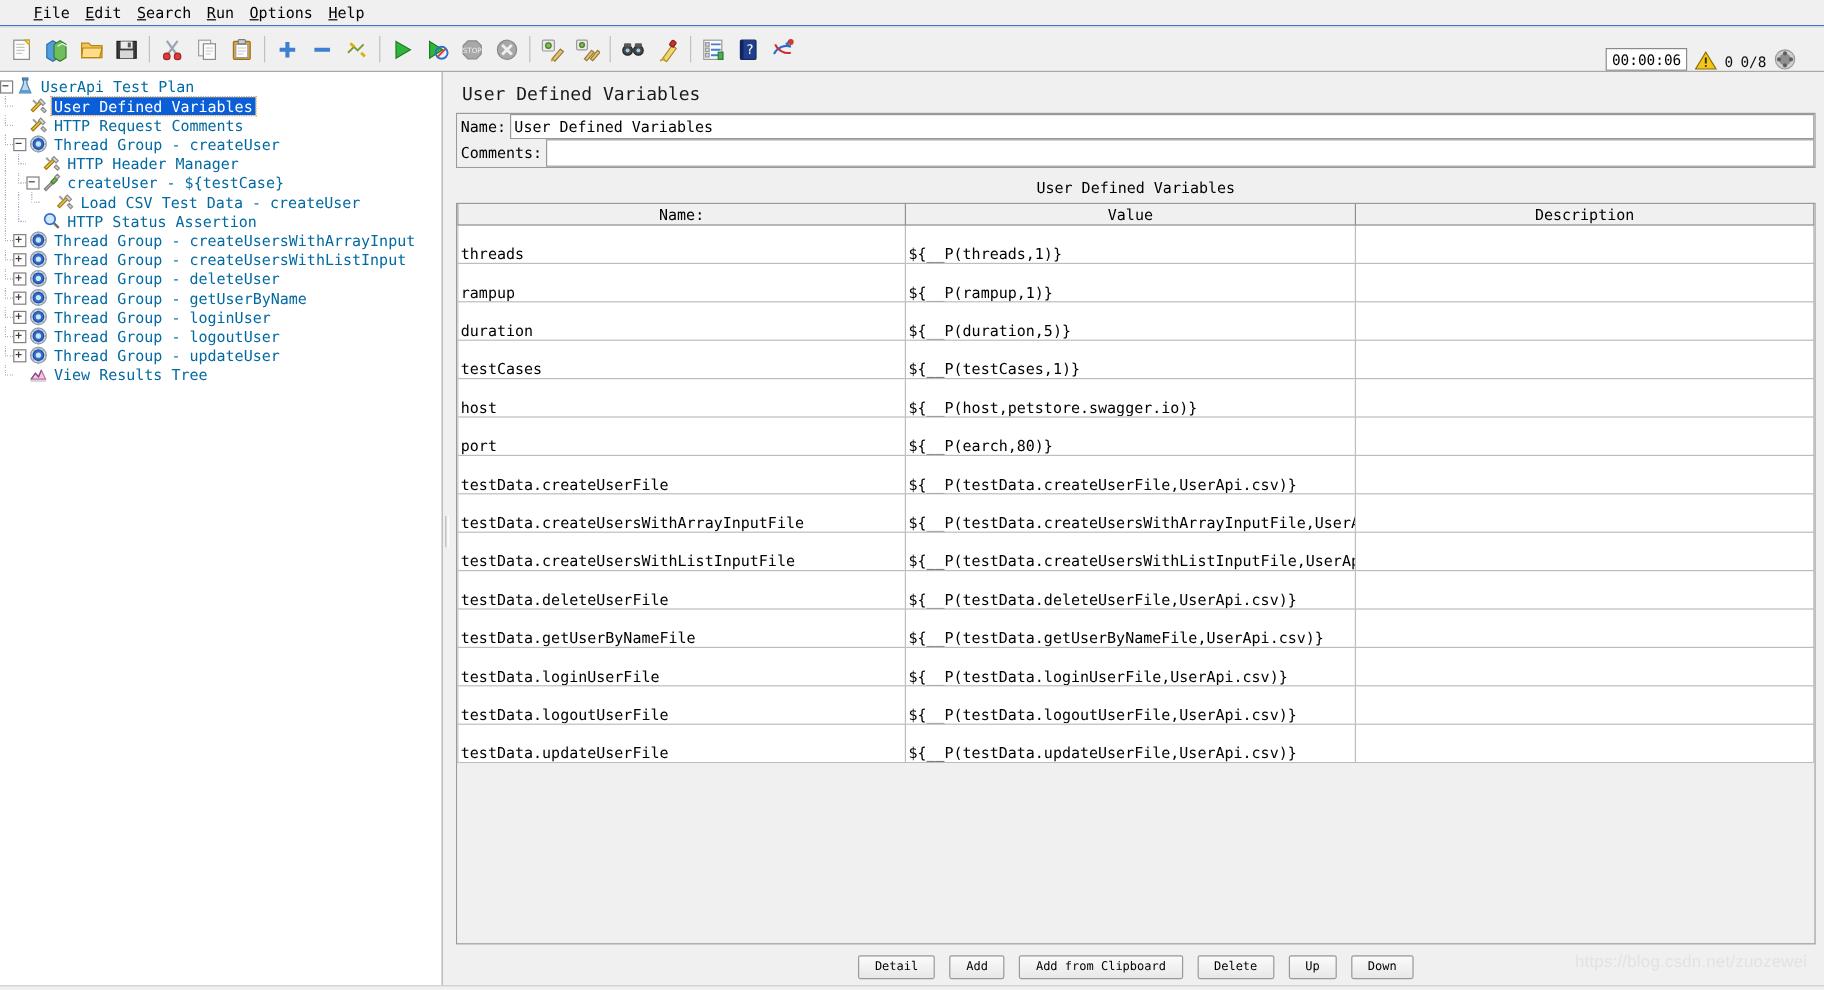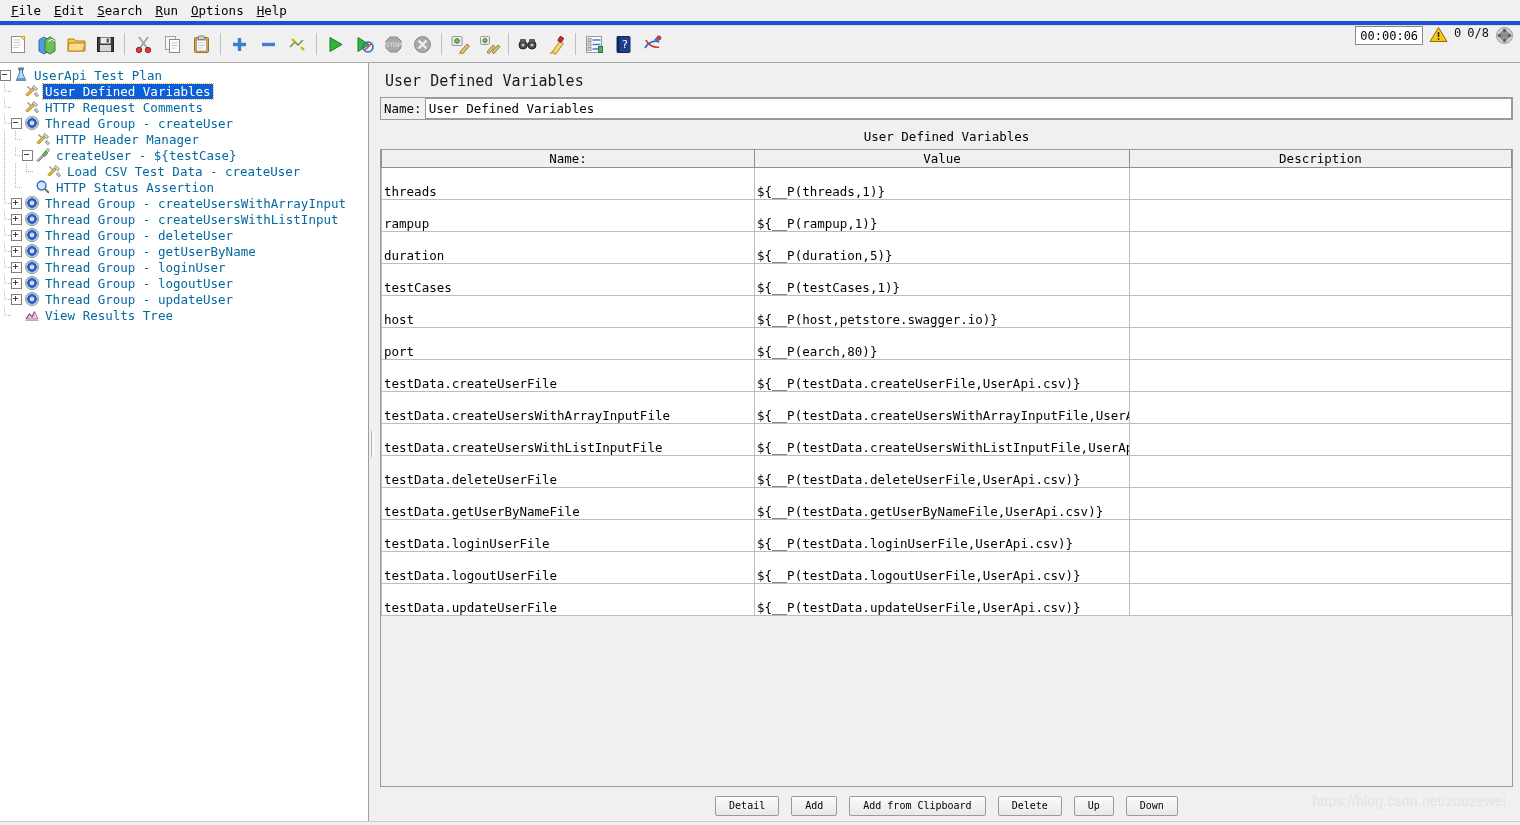--- a/index.html
+++ b/index.html
@@ -14,23 +14,23 @@
     width: 1520px; height: 825px;
     background: #f0f0f0;
     display: flex; flex-direction: column;
   }
 
   
   .menubar {
     height: 21px;
     background: #f0f0f0;
     display: flex; align-items: center;
-    padding-left: 5px;
+    padding-left: 22px;
     flex: 0 0 auto;
-    border-bottom: 4px solid #1d4ed8;
+    border-bottom: 1px solid #1d4ed8;
   }
   .menu-item {
     font-family: "DejaVu Sans Mono", monospace;
     font-size: 12.5px;
     color: #000;
     padding: 1px 7px 1px 6px;
     cursor: default;
     white-space: nowrap;
   }
   .menu-item .mn { text-decoration: underline; }
@@ -50,22 +50,22 @@
     width: 27px; height: 30px;
     display: flex; align-items: center; justify-content: center;
     cursor: default;
     border: 1px solid transparent;
   }
   .tb-sep {
     width: 1px; height: 22px; background: #c0c0c0;
     margin: 0 4px;
   }
   .tb-right {
-    position: absolute; right: 6px; top: 0; height: 36px;
-    display: flex; align-items: flex-start; gap: 6px; margin-left: 32px;
+    position: absolute; right: 23px; top: 0; height: 36px;
+    display: flex; align-items: flex-end; gap: 6px; margin-left: 32px;
   }
   .timer-box {
     border: 1px solid #8a8a8a;
     background: #fff;
     font-family: "DejaVu Sans Mono", monospace;
     font-size: 12px;
     padding: 2px 4px 1px 4px;
     color: #000;
     line-height: 14px;
   }
@@ -707,20 +707,24 @@
     <div class="divider"></div>
 
     <div class="main-pane">
       <div class="panel-title">User Defined Variables</div>
 
       <div class="form-box">
         <div class="form-row">
           <div class="form-label">Name:</div>
           <input class="form-input" type="text" value="User Defined Variables" style="">
         </div>
+        <div class="form-row comments">
+          <div class="form-label">Comments:</div>
+          <input class="form-input" type="text" value="" style="">
+        </div>
       </div>
 
       <div class="table-caption">User Defined Variables</div>
 
       <div class="table-wrap">
         <table class="vars">
           <colgroup>
             <col style="width:373px">
               <col style="width:375px">
               <col>

